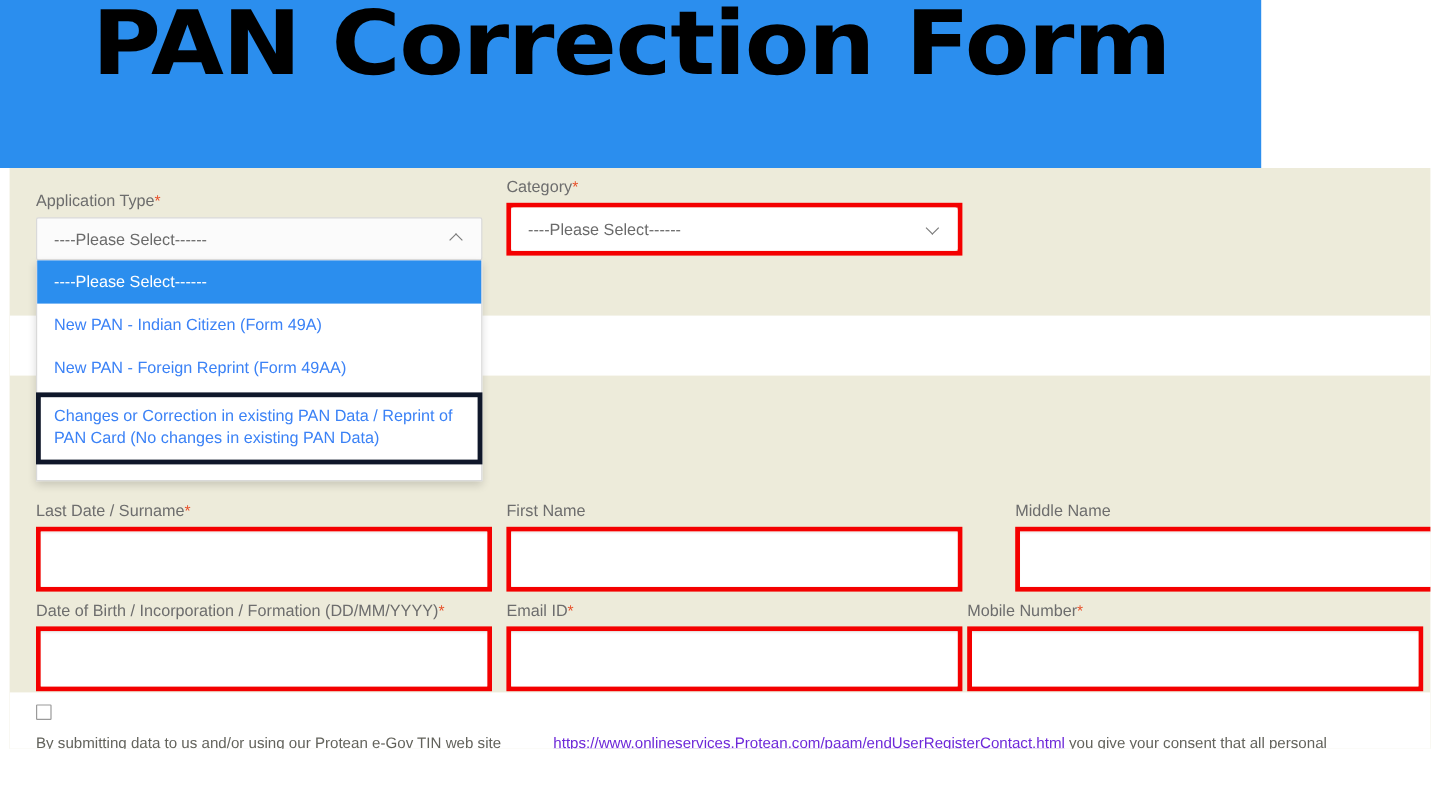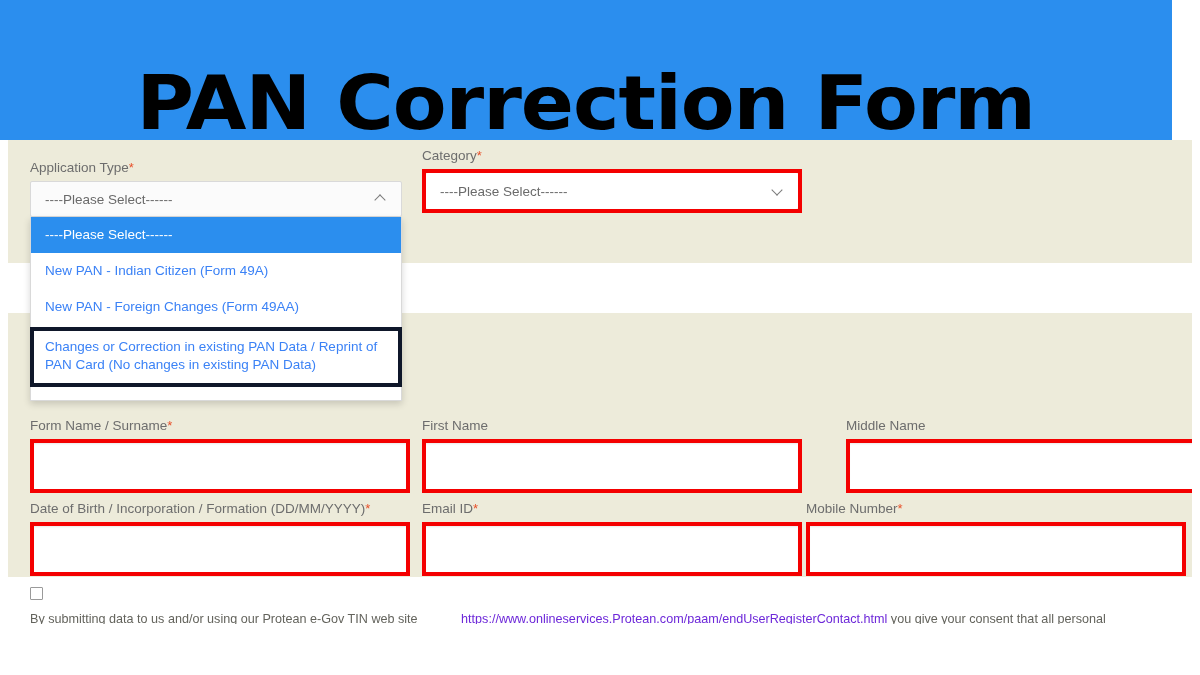--- a/index.html
+++ b/index.html
@@ -13,25 +13,25 @@
     overflow: hidden;
     font-family: "Liberation Sans", sans-serif;
     position: relative;
   }
 
   
   .header-banner {
     position: absolute;
     left: 0;
     top: 0;
-    width: 1172px;
+    width: 1051px;
     height: 140px;
     background: #2b8eee;
     display: flex;
-    align-items: flex-end;
+    align-items: flex-start;
     justify-content: center;
     overflow: hidden;
   }
   .header-title {
     font-family: "DejaVu Sans", sans-serif;
     font-weight: bold;
     font-size: 74px;
     color: #000000;
     letter-spacing: -1px;
     line-height: 1;
@@ -246,41 +246,41 @@
       <span>Application Type</span><span class="req">*</span>
     </div>
     <div style="position:relative;">
       <div class="select-box">
         <span class="select-text">----Please Select------</span>
         <span class="chev"></span>
       </div>
       <div class="dropdown-list">
         <div class="dd-item selected">----Please Select------</div>
         <div class="dd-item">New PAN - Indian Citizen (Form 49A)</div>
-        <div class="dd-item">New PAN - Foreign Changes (Form 49AA)</div>
+        <div class="dd-item">New PAN - Foreign Reprint (Form 49AA)</div>
         <div class="dd-item wrap highlight-red">Changes or Correction in existing PAN Data / Reprint of PAN Card (No changes in existing PAN Data)</div>
       </div>
     </div>
   </div>
 
   <div class="field-col" style="left:414px; top:8px;">
     <div class="field-label">
       <span>Category</span><span class="req">*</span>
     </div>
     <div class="red-wrap select-outer">
       <div class="select-box">
         <span class="select-text">----Please Select------</span>
         <span class="chev down"></span>
       </div>
     </div>
   </div>
 
   <div class="field-col" style="left:22px; top:278px;">
     <div class="field-label">
-      <span>Form Name / Surname</span><span class="req">*</span>
+      <span>Last Date / Surname</span><span class="req">*</span>
     </div>
     <div class="red-wrap input-outer">
       <input class="input-box" type="text" value="" style="">
     </div>
   </div>
 
   <div class="field-col" style="left:414px; top:278px;">
     <div class="field-label">
       <span>First Name</span><span class="req"></span>
     </div>

